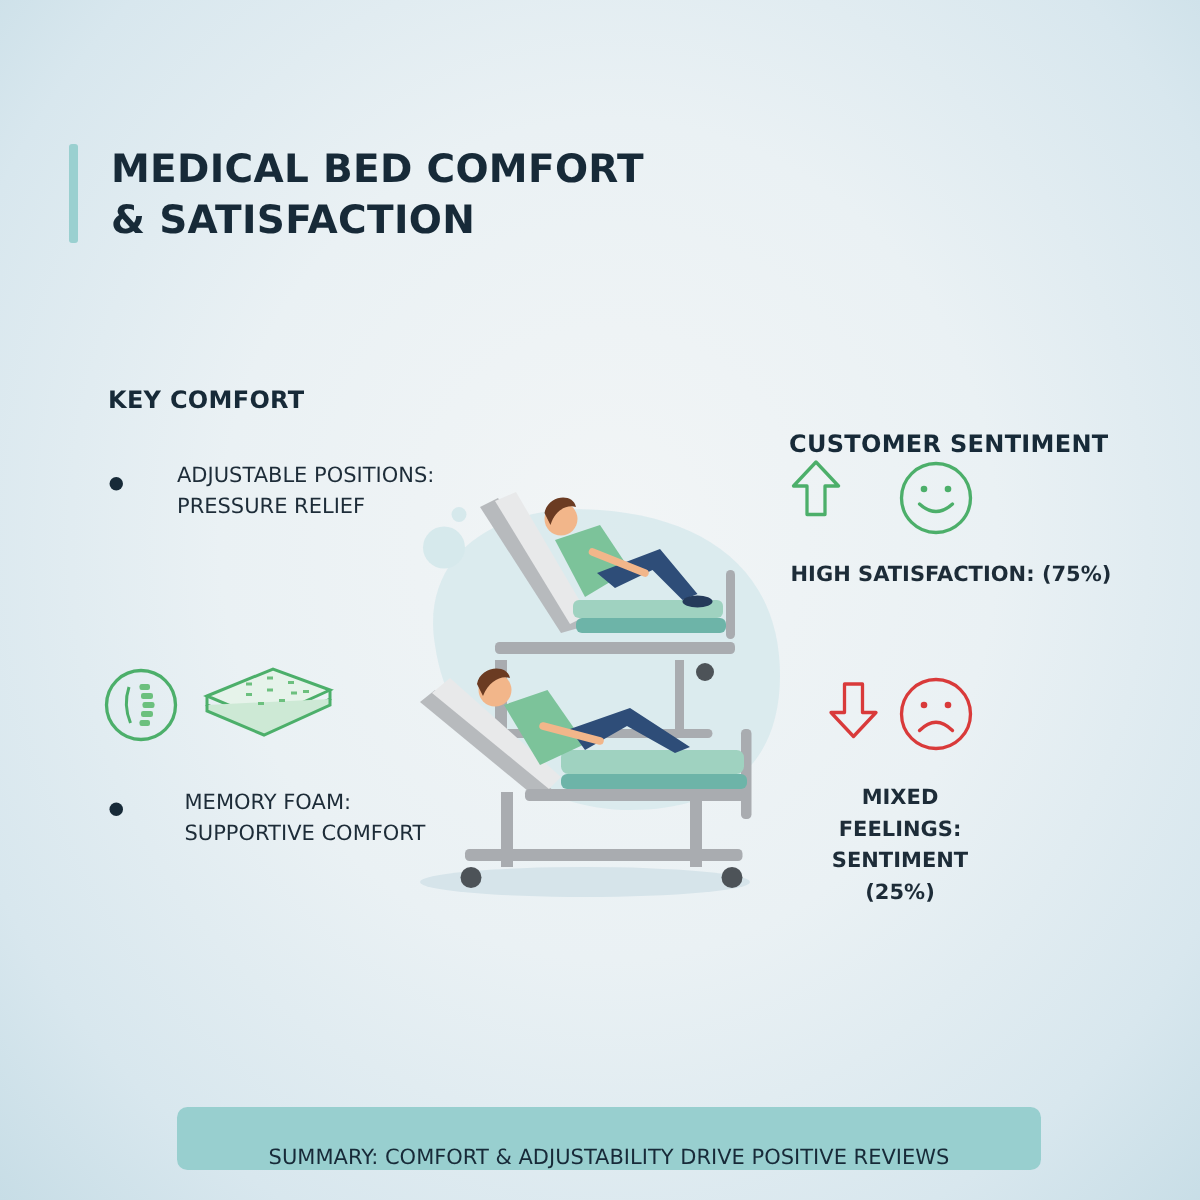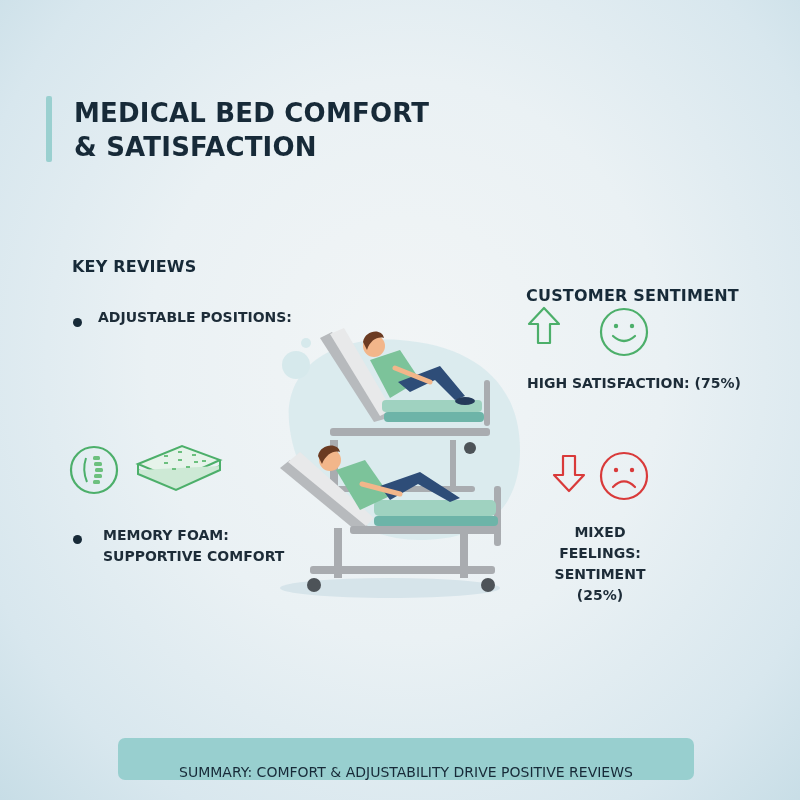--- a/index.html
+++ b/index.html
@@ -3,42 +3,43 @@
 <meta charset="utf-8">
 <style>
   html,body{margin:0;padding:0;}
   body{width:800px;height:800px;overflow:hidden;font-family:"DejaVu Sans","Liberation Sans",sans-serif;}
   .canvas{position:relative;width:800px;height:800px;
     background:radial-gradient(ellipse at 50% 45%, #f2f5f6 0%, #eaf1f4 45%, #d8e7ee 80%, #c7dde6 100%);padding-left:12px;}
   .abs{position:absolute;}
   .title-bar{left:46px;top:96px;width:6px;height:66px;background:#9ad0d0;border-radius:2px;}
   .title{left:74px;top:96px;font-size:26px;font-weight:bold;color:#172a38;line-height:34px;letter-spacing:0.2px;}
   .section-head{font-size:16px;font-weight:bold;color:#172a38;letter-spacing:0.2px;}
-  .bullet-text{font-size:14px;font-weight:bold;color:#1d2c38;line-height:21px;}
+  .bullet-text{font-size:14px;font-weight:normal;color:#1d2c38;line-height:21px;margin-left:20px;}
   .dot{width:9px;height:9px;border-radius:50%;background:#172a38;}
   .sent-text{font-size:14px;font-weight:bold;color:#1d2c38;line-height:21px;}
   .summary{left:118px;top:738px;width:576px;height:42px;background:#98cfcf;border-radius:7px;
     display:flex;align-items:flex-end;justify-content:center;font-size:14px;font-weight:normal;color:#172a38;}
 </style>
 </head>
 <body>
 
 <div class="canvas">
 
   <div class="abs title-bar"></div>
   <div class="abs title">
     <div>MEDICAL BED COMFORT</div>
     <div>&amp; SATISFACTION</div>
   </div>
 
-  <div class="abs section-head" style="left:72px;top:257px;">KEY REVIEWS</div>
+  <div class="abs section-head" style="left:72px;top:257px;">KEY COMFORT</div>
 
   <div class="abs dot" style="left:73px;top:318px;"></div>
   <div class="abs bullet-text" style="left:98px;top:307px;">
     <div>ADJUSTABLE POSITIONS:</div>
+    <div>PRESSURE RELIEF</div>
   </div>
 
   <svg class="abs" style="left:68px;top:444px;" width="52" height="52" viewBox="0 0 52 52">
     <circle cx="26" cy="26" r="23" fill="none" stroke="#4caf6a" stroke-width="2.2"></circle>
     <path d="M18 14 Q14 26 19 38" fill="none" stroke="#4caf6a" stroke-width="2"></path>
     <rect x="25" y="12" width="7" height="4" rx="1.5" fill="#6cc07e"></rect>
     <rect x="26" y="18" width="8" height="4" rx="1.5" fill="#6cc07e"></rect>
     <rect x="27" y="24" width="8" height="4" rx="1.5" fill="#6cc07e"></rect>
     <rect x="26" y="30" width="8" height="4" rx="1.5" fill="#6cc07e"></rect>
     <rect x="25" y="36" width="7" height="4" rx="1.5" fill="#6cc07e"></rect>

